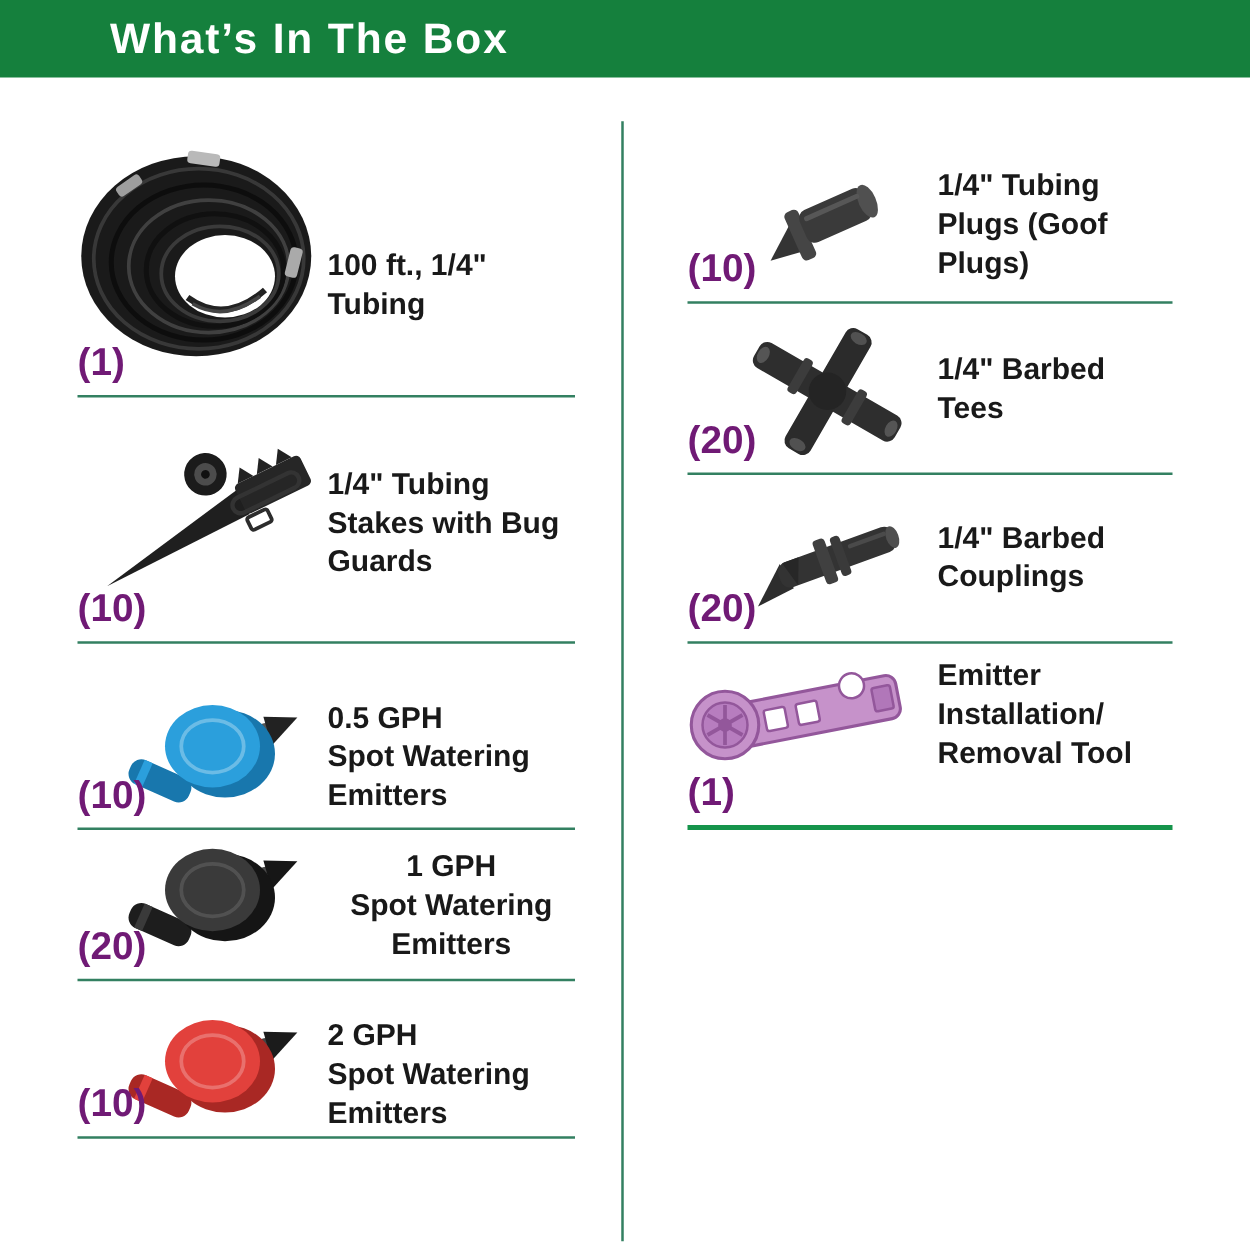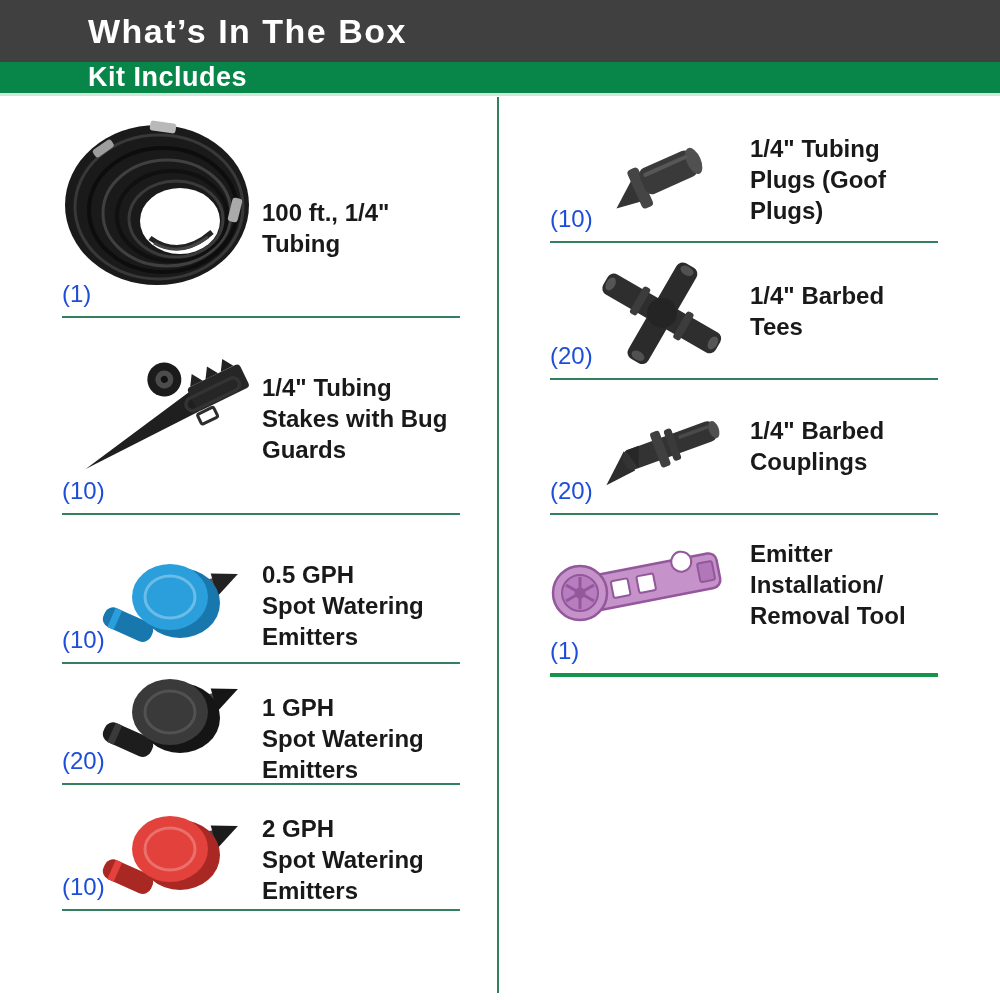--- a/index.html
+++ b/index.html
@@ -1,21 +1,21 @@
 <!DOCTYPE html>
 <html><head>
 <meta charset="utf-8">
 <style>
   html,body{margin:0;padding:0;background:#fff;}
   .page{
     position:relative;width:1000px;height:1000px;background:#ffffff;
     font-family:"Liberation Sans",sans-serif;overflow:hidden;
   }
   .topbar{
-    position:absolute;left:0;top:0;width:1000px;height:62px;background:#404040;
+    position:absolute;left:0;top:0;width:1000px;height:62px;background:#15803d;
     display:flex;align-items:center;padding-left:88px;box-sizing:border-box;
   }
   .topbar h1{
     margin:0;color:#ffffff;font-size:34px;font-weight:bold;letter-spacing:1.5px;
   }
   .band{
     position:absolute;left:0;top:62px;width:1000px;height:34px;background:#088549;
     border-bottom:3px solid #cfe7da;display:flex;align-items:center;
     padding-left:88px;box-sizing:border-box;
   }
@@ -29,35 +29,32 @@
     border-bottom:2px solid #338061;
   }
   .item.thick{border-bottom:4px solid #15944b;}
   .img{position:absolute;}
   .img svg{display:block;}
   .label{
     position:absolute;left:200px;right:0;font-size:24px;font-weight:bold;
     color:#191919;line-height:31px;white-space:pre-line;
   }
   .qty{
-    position:absolute;left:0;bottom:8px;font-size:24px;font-weight:normal;color:#1d4ed8;
+    position:absolute;left:0;bottom:8px;font-size:31px;font-weight:bold;color:#701a75;
   }
 </style>
 </head>
 <body>
 
 <div class="page">
 
   <header class="topbar">
     <h1>What’s In The Box</h1>
   </header>
 
-  <div class="band">
-    <h2>Kit Includes</h2>
-  </div>
 
   <div class="vline"></div>
 
   <section class="col col-left">
 
     <div class="item" style="top:110px;height:208px;">
       <div class="img" style="left:0;top:10px;">
         <svg width="200" height="175" viewBox="0 0 200 175" aria-hidden="true">
           <ellipse cx="95" cy="85" rx="92" ry="80" fill="#1a1a1a"></ellipse>
           <ellipse cx="97" cy="87" rx="84" ry="72" fill="none" stroke="#383838" stroke-width="3"></ellipse>
@@ -132,21 +129,21 @@
           </g>
           <g transform="rotate(24 28 72)">
             <rect x="0" y="62" width="52" height="21" rx="9" fill="#1d1d1d"></rect>
             <rect x="8" y="62" width="7" height="21" fill="#3a3a3a"></rect>
           </g>
           <ellipse cx="78" cy="50" rx="40" ry="35" fill="#151515"></ellipse>
           <ellipse cx="68" cy="44" rx="38" ry="33" fill="#3a3a3a"></ellipse>
           <ellipse cx="68" cy="44" rx="25" ry="21" fill="none" stroke="#ffffff" stroke-opacity="0.12" stroke-width="3"></ellipse>
         </svg>
       </div>
-      <div class="label" style="top:44px;">1 GPH
+      <div class="label" style="top:30px;text-align:center;">1 GPH
 Spot Watering
 Emitters</div>
       <div class="qty">(20)</div>
     </div>
 
     <div class="item" style="top:785px;height:126px;">
       <div class="img" style="left:40px;top:20px;">
         <svg width="145" height="95" viewBox="0 0 145 95" aria-hidden="true">
           <g transform="rotate(-16 112 32)">
             <rect x="98" y="25" width="16" height="15" rx="3" fill="#444444"></rect>
@@ -224,21 +221,21 @@
             <rect x="86" y="42" width="32" height="3.5" rx="1.5" fill="#4a4a4a"></rect>
             <ellipse cx="122" cy="48.5" rx="5" ry="9" fill="#4f4f4f"></ellipse>
           </g>
         </svg>
       </div>
       <div class="label" style="top:35px;">1/4" Barbed
 Couplings</div>
       <div class="qty">(20)</div>
     </div>
 
-    <div class="item thick" style="top:515px;height:162px;">
+    <div class="item thick" style="top:502px;height:162px;">
       <div class="img" style="left:0;top:18px;">
         <svg width="180" height="95" viewBox="0 0 180 95" aria-hidden="true">
           <g transform="rotate(-11 95 52)">
             <rect x="40" y="33" width="130" height="35" rx="8" fill="#c692ca" stroke="#93579b" stroke-width="2.5"></rect>
             <rect x="62" y="42" width="17" height="17" rx="2" fill="#ffffff" stroke="#93579b" stroke-width="2"></rect>
             <rect x="88" y="42" width="17" height="17" rx="2" fill="#ffffff" stroke="#93579b" stroke-width="2"></rect>
             <circle cx="135" cy="36" r="10" fill="#ffffff" stroke="#93579b" stroke-width="2"></circle>
             <rect x="150" y="41" width="15" height="19" rx="2" fill="#b177b9" stroke="#93579b" stroke-width="2"></rect>
           </g>
           <circle cx="30" cy="60" r="27" fill="#c692ca" stroke="#93579b" stroke-width="2.5"></circle>

